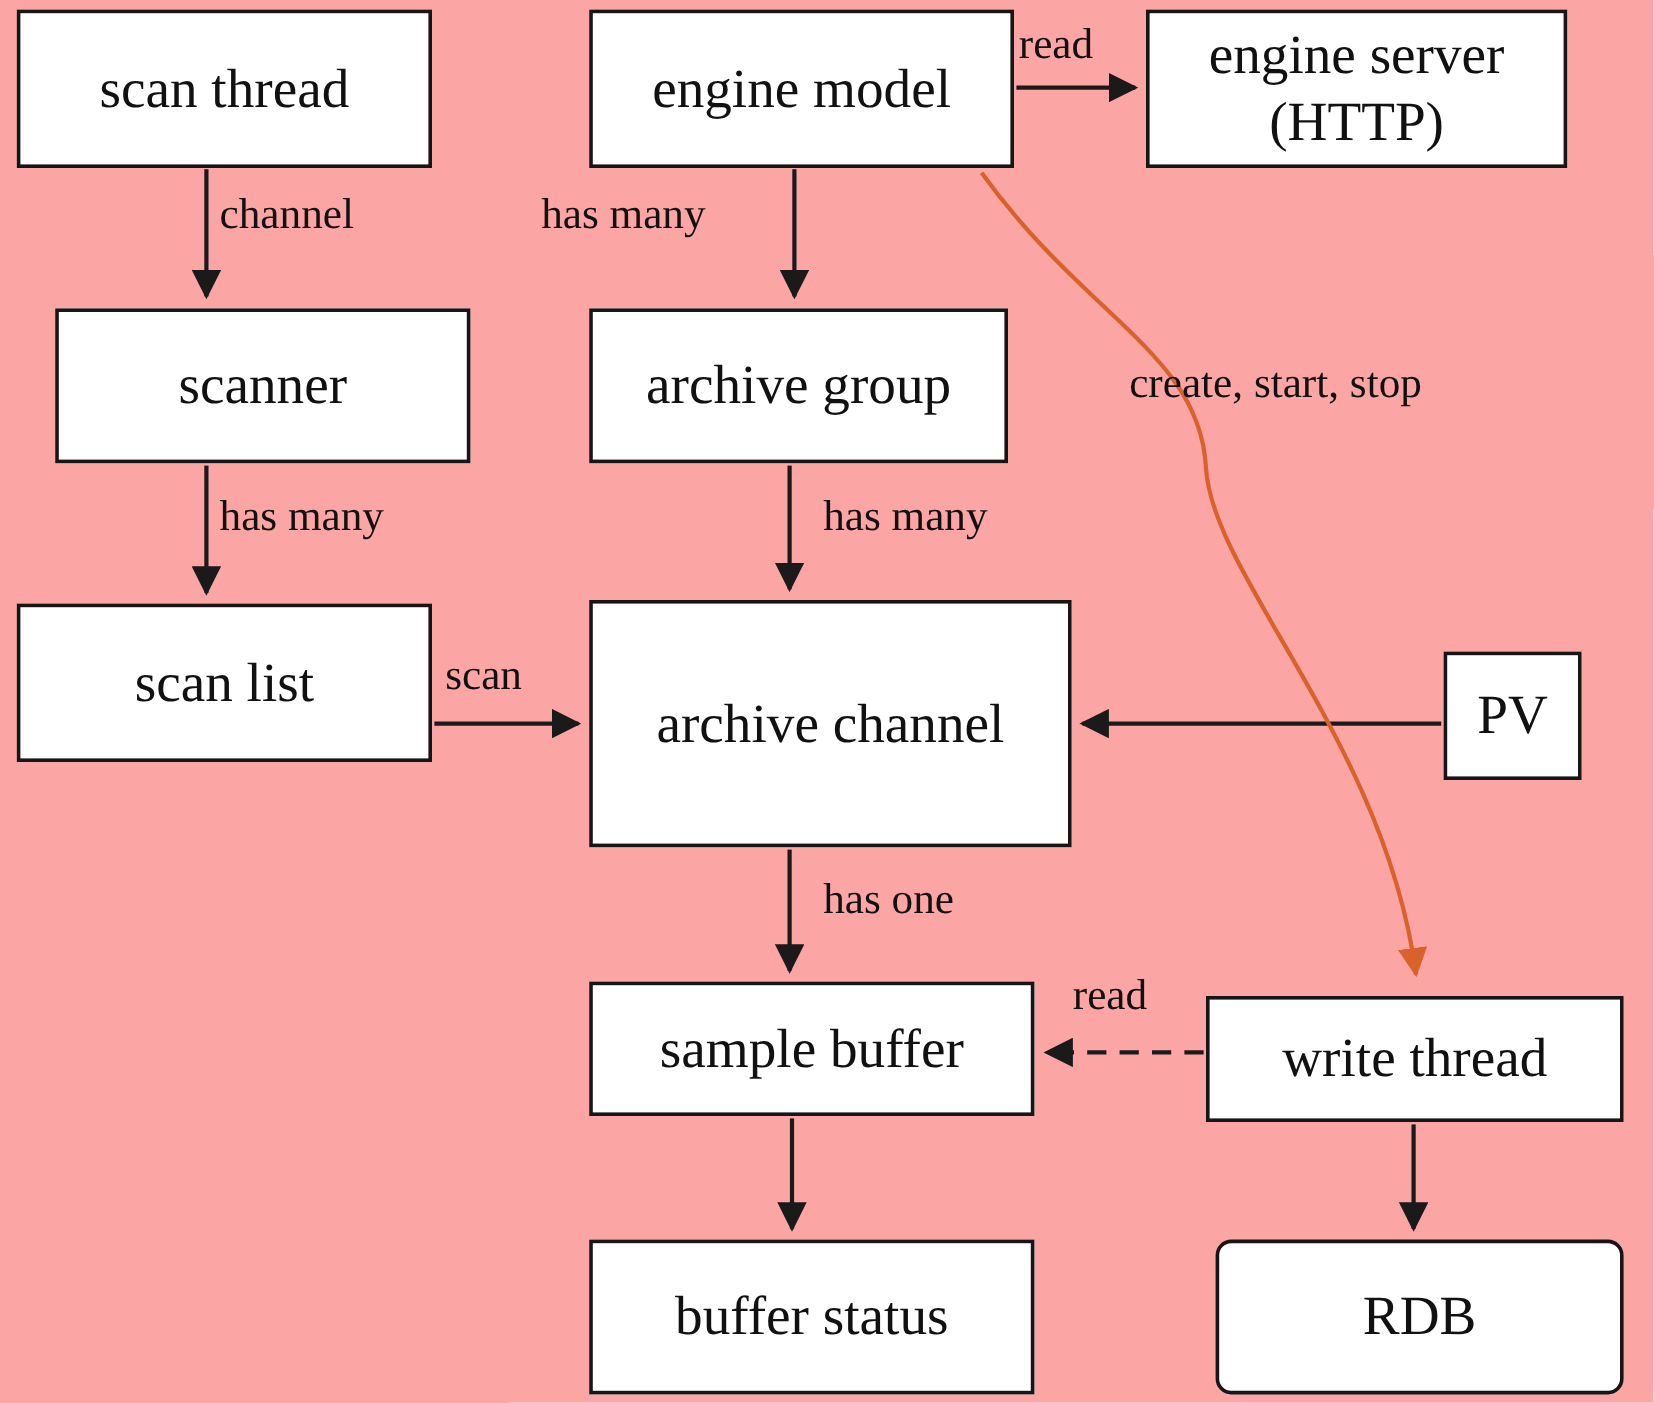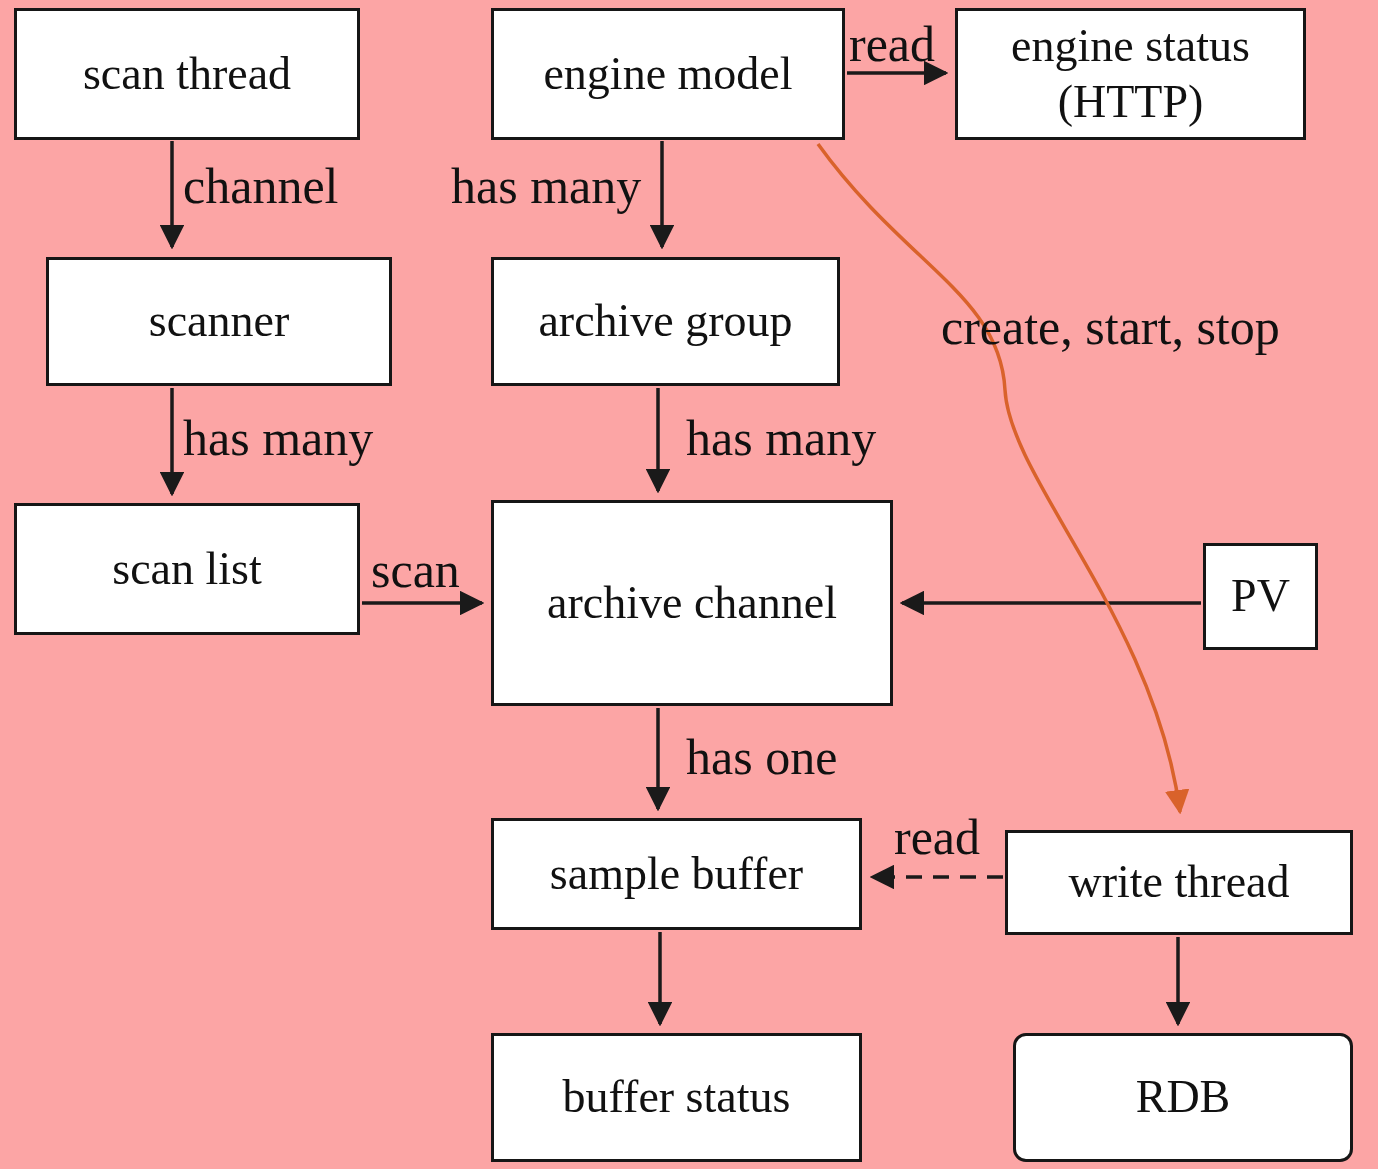--- a/index.html
+++ b/index.html
@@ -30,21 +30,21 @@
     flex-direction: column;
     align-items: center;
     justify-content: center;
     text-align: center;
     font-size: 46px;
     line-height: 1.22;
     color: #111111;
   }
   .elabel {
     position: absolute;
-    font-size: 50px;
+    font-size: 36px;
     line-height: 1.18;
     color: #111111;
     white-space: nowrap;
   }
   .elabel.center {
     text-align: center;
   }
   .elabel.center span {
     display: block;
   }
@@ -80,21 +80,21 @@
 
   <div class="node" style="left:14px; top:8px; width:346px; height:132px;">
     <span>scan thread</span>
   </div>
 
   <div class="node" style="left:491px; top:8px; width:354px; height:132px;">
     <span>engine model</span>
   </div>
 
   <div class="node" style="left:955px; top:8px; width:351px; height:132px;">
-    <span>engine status</span>
+    <span>engine server</span>
     <span>(HTTP)</span>
   </div>
 
   <div class="node" style="left:14px; top:257px; width:346px; height:129px;margin-left:32px;">
     <span>scanner</span>
   </div>
 
   <div class="node" style="left:491px; top:257px; width:349px; height:129px;">
     <span>archive group</span>
   </div>

